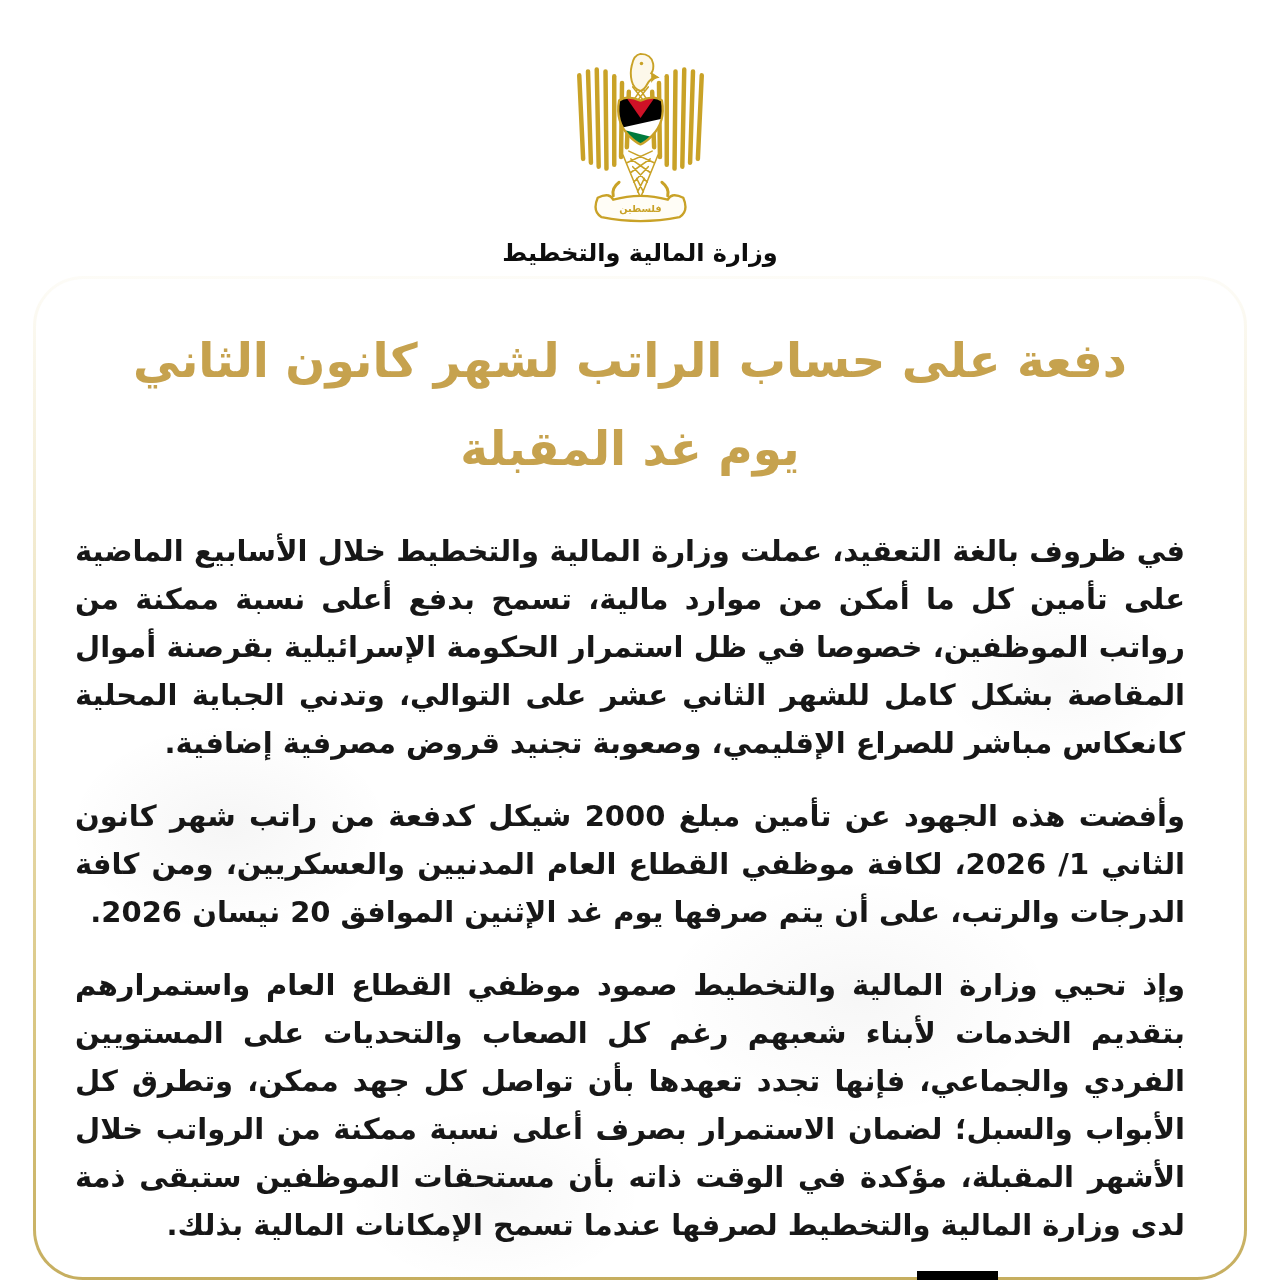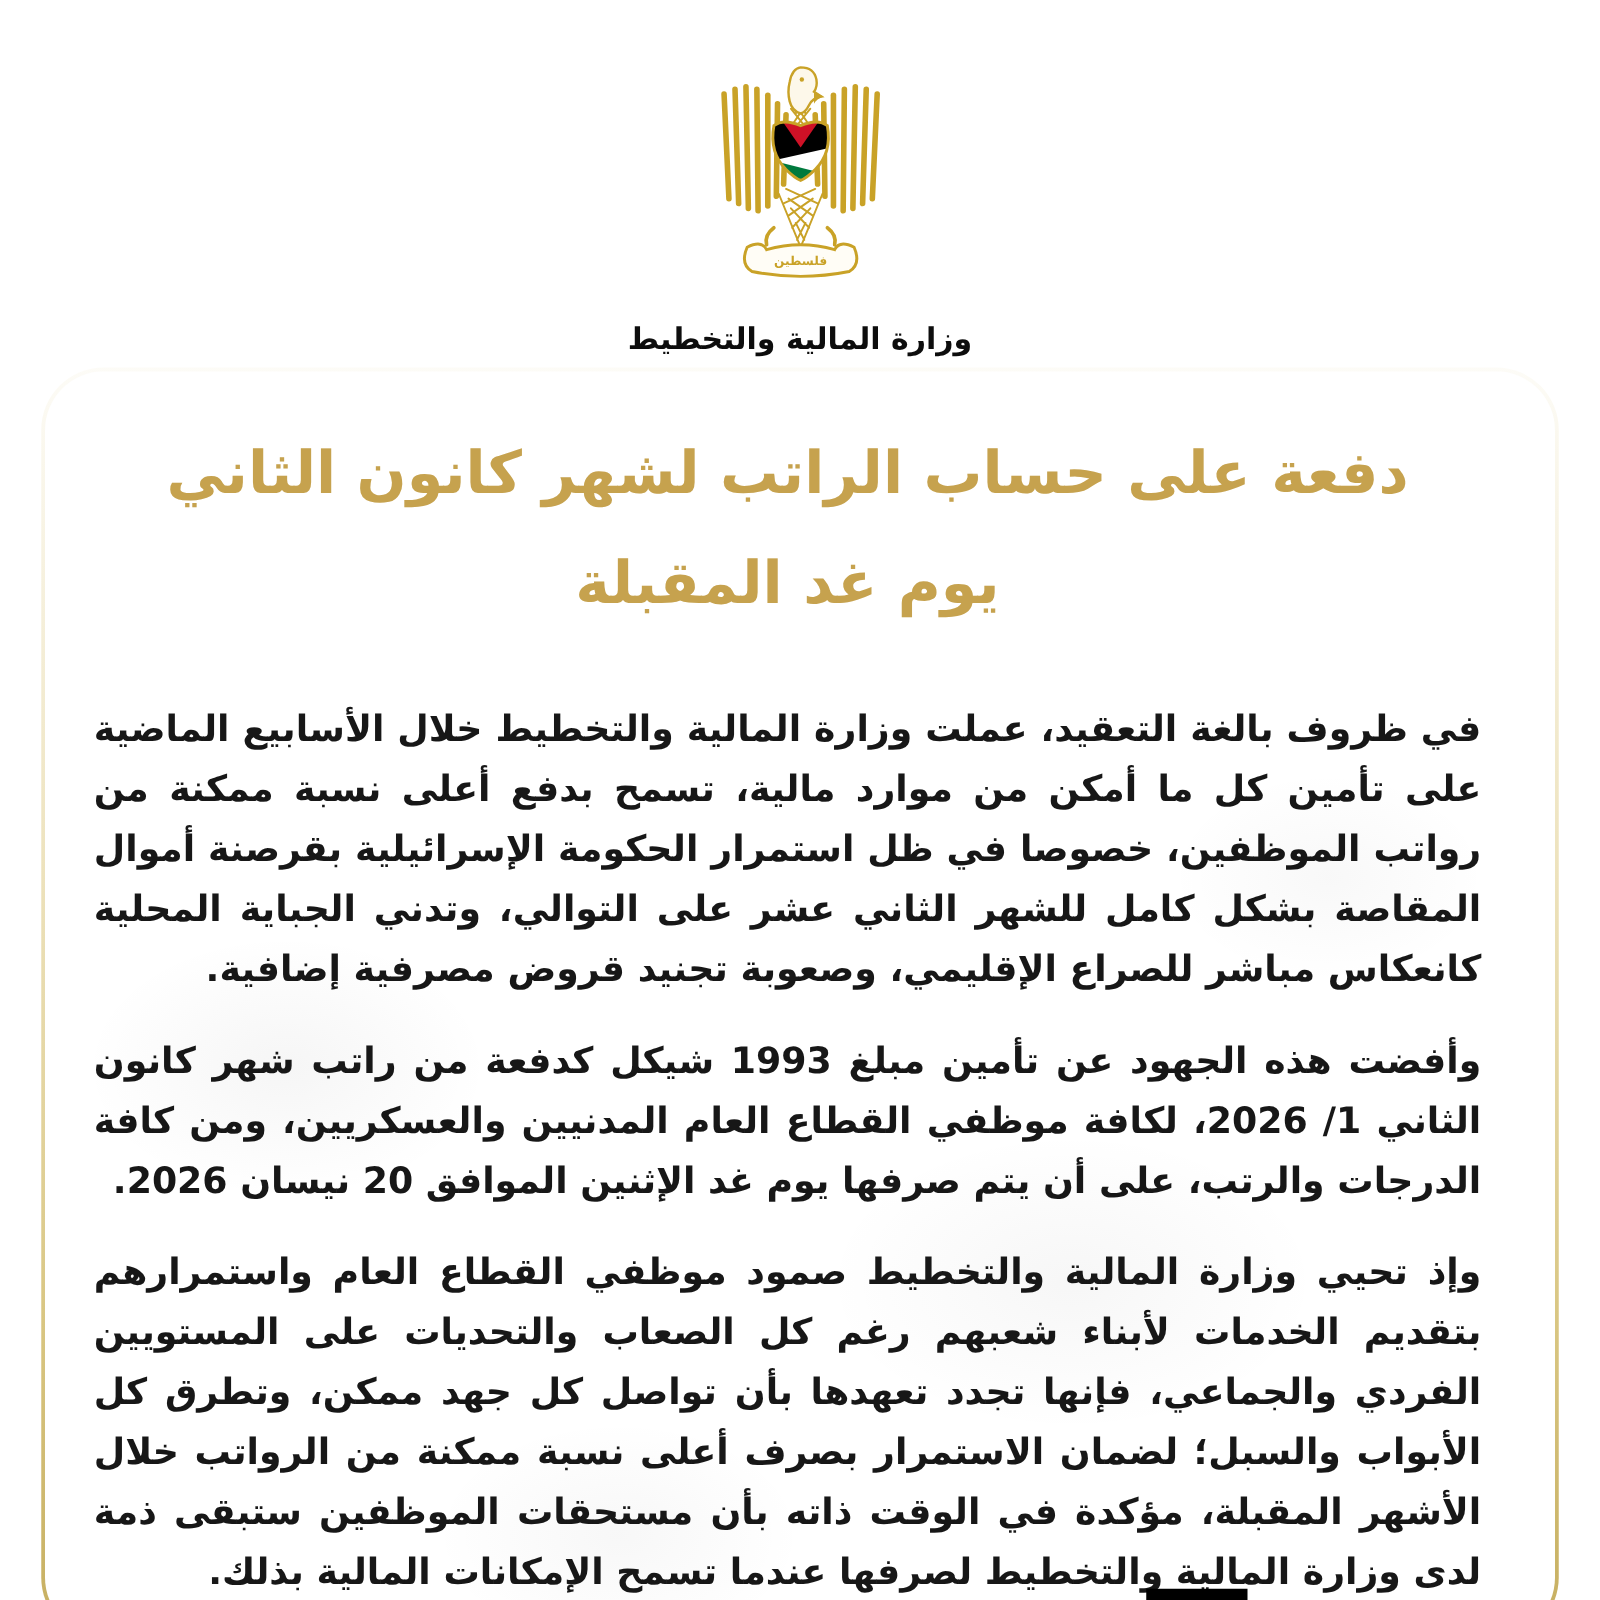--- a/index.html
+++ b/index.html
@@ -14,21 +14,21 @@
   .header{
     text-align:center;
     padding-top:50px;
   }
   .emblem{
     width:165px;height:175px;
     margin:0 auto;
     display:block;
   }
   .ministry-name{
-    margin-top:32px;
+    margin-top:14px;
     font-size:24px;
     font-weight:bold;
     color:#0d0d0d;
     text-align:center;
     letter-spacing:0;
   }
   .card-border{
     margin:9px 33px 0 33px;
     border-radius:50px;
     padding:3px;
@@ -58,21 +58,21 @@
   }
   .body-text p{
     color:#171717;
     font-weight:bold;
     font-size:29px;
     line-height:48px;
     text-align:justify;
     text-justify:inter-word;
     margin:25px 0 0 0;
   }
-  .body-text p:first-child{margin-top:48px;}
+  .body-text p:first-child{margin-top:34px;}
   .footer-mark{
     position:absolute;
     left:917px;top:1271px;
     width:81px;height:9px;
     background:#000;
   }
 </style>
 </head>
 <body>
 
@@ -144,19 +144,19 @@
 </div>
 
 <div class="card-border">
   <div class="card">
     <h1 class="card-title">
       <span>دفعة على حساب الراتب لشهر كانون الثاني</span><br>
       <span>يوم غد المقبلة</span>
     </h1>
     <div class="body-text">
       <p>في ظروف بالغة التعقيد، عملت وزارة المالية والتخطيط خلال الأسابيع الماضية على تأمين كل ما أمكن من موارد مالية، تسمح بدفع أعلى نسبة ممكنة من رواتب الموظفين، خصوصا في ظل استمرار الحكومة الإسرائيلية بقرصنة أموال المقاصة بشكل كامل للشهر الثاني عشر على التوالي، وتدني الجباية المحلية كانعكاس مباشر للصراع الإقليمي، وصعوبة تجنيد قروض مصرفية إضافية.</p>
-      <p>وأفضت هذه الجهود عن تأمين مبلغ 1993 شيكل كدفعة من راتب شهر كانون الثاني 1/ 2026، لكافة موظفي القطاع العام المدنيين والعسكريين، ومن كافة الدرجات والرتب، على أن يتم صرفها يوم غد الإثنين الموافق 20 نيسان 2026.</p>
+      <p>وأفضت هذه الجهود عن تأمين مبلغ 2000 شيكل كدفعة من راتب شهر كانون الثاني 1/ 2026، لكافة موظفي القطاع العام المدنيين والعسكريين، ومن كافة الدرجات والرتب، على أن يتم صرفها يوم غد الإثنين الموافق 20 نيسان 2026.</p>
       <p>وإذ تحيي وزارة المالية والتخطيط صمود موظفي القطاع العام واستمرارهم بتقديم الخدمات لأبناء شعبهم رغم كل الصعاب والتحديات على المستويين الفردي والجماعي، فإنها تجدد تعهدها بأن تواصل كل جهد ممكن، وتطرق كل الأبواب والسبل؛ لضمان الاستمرار بصرف أعلى نسبة ممكنة من الرواتب خلال الأشهر المقبلة، مؤكدة في الوقت ذاته بأن مستحقات الموظفين ستبقى ذمة لدى وزارة المالية والتخطيط لصرفها عندما تسمح الإمكانات المالية بذلك.</p>
     </div>
   </div>
 </div>
 
 <div class="footer-mark"></div>
 
 </body></html>

